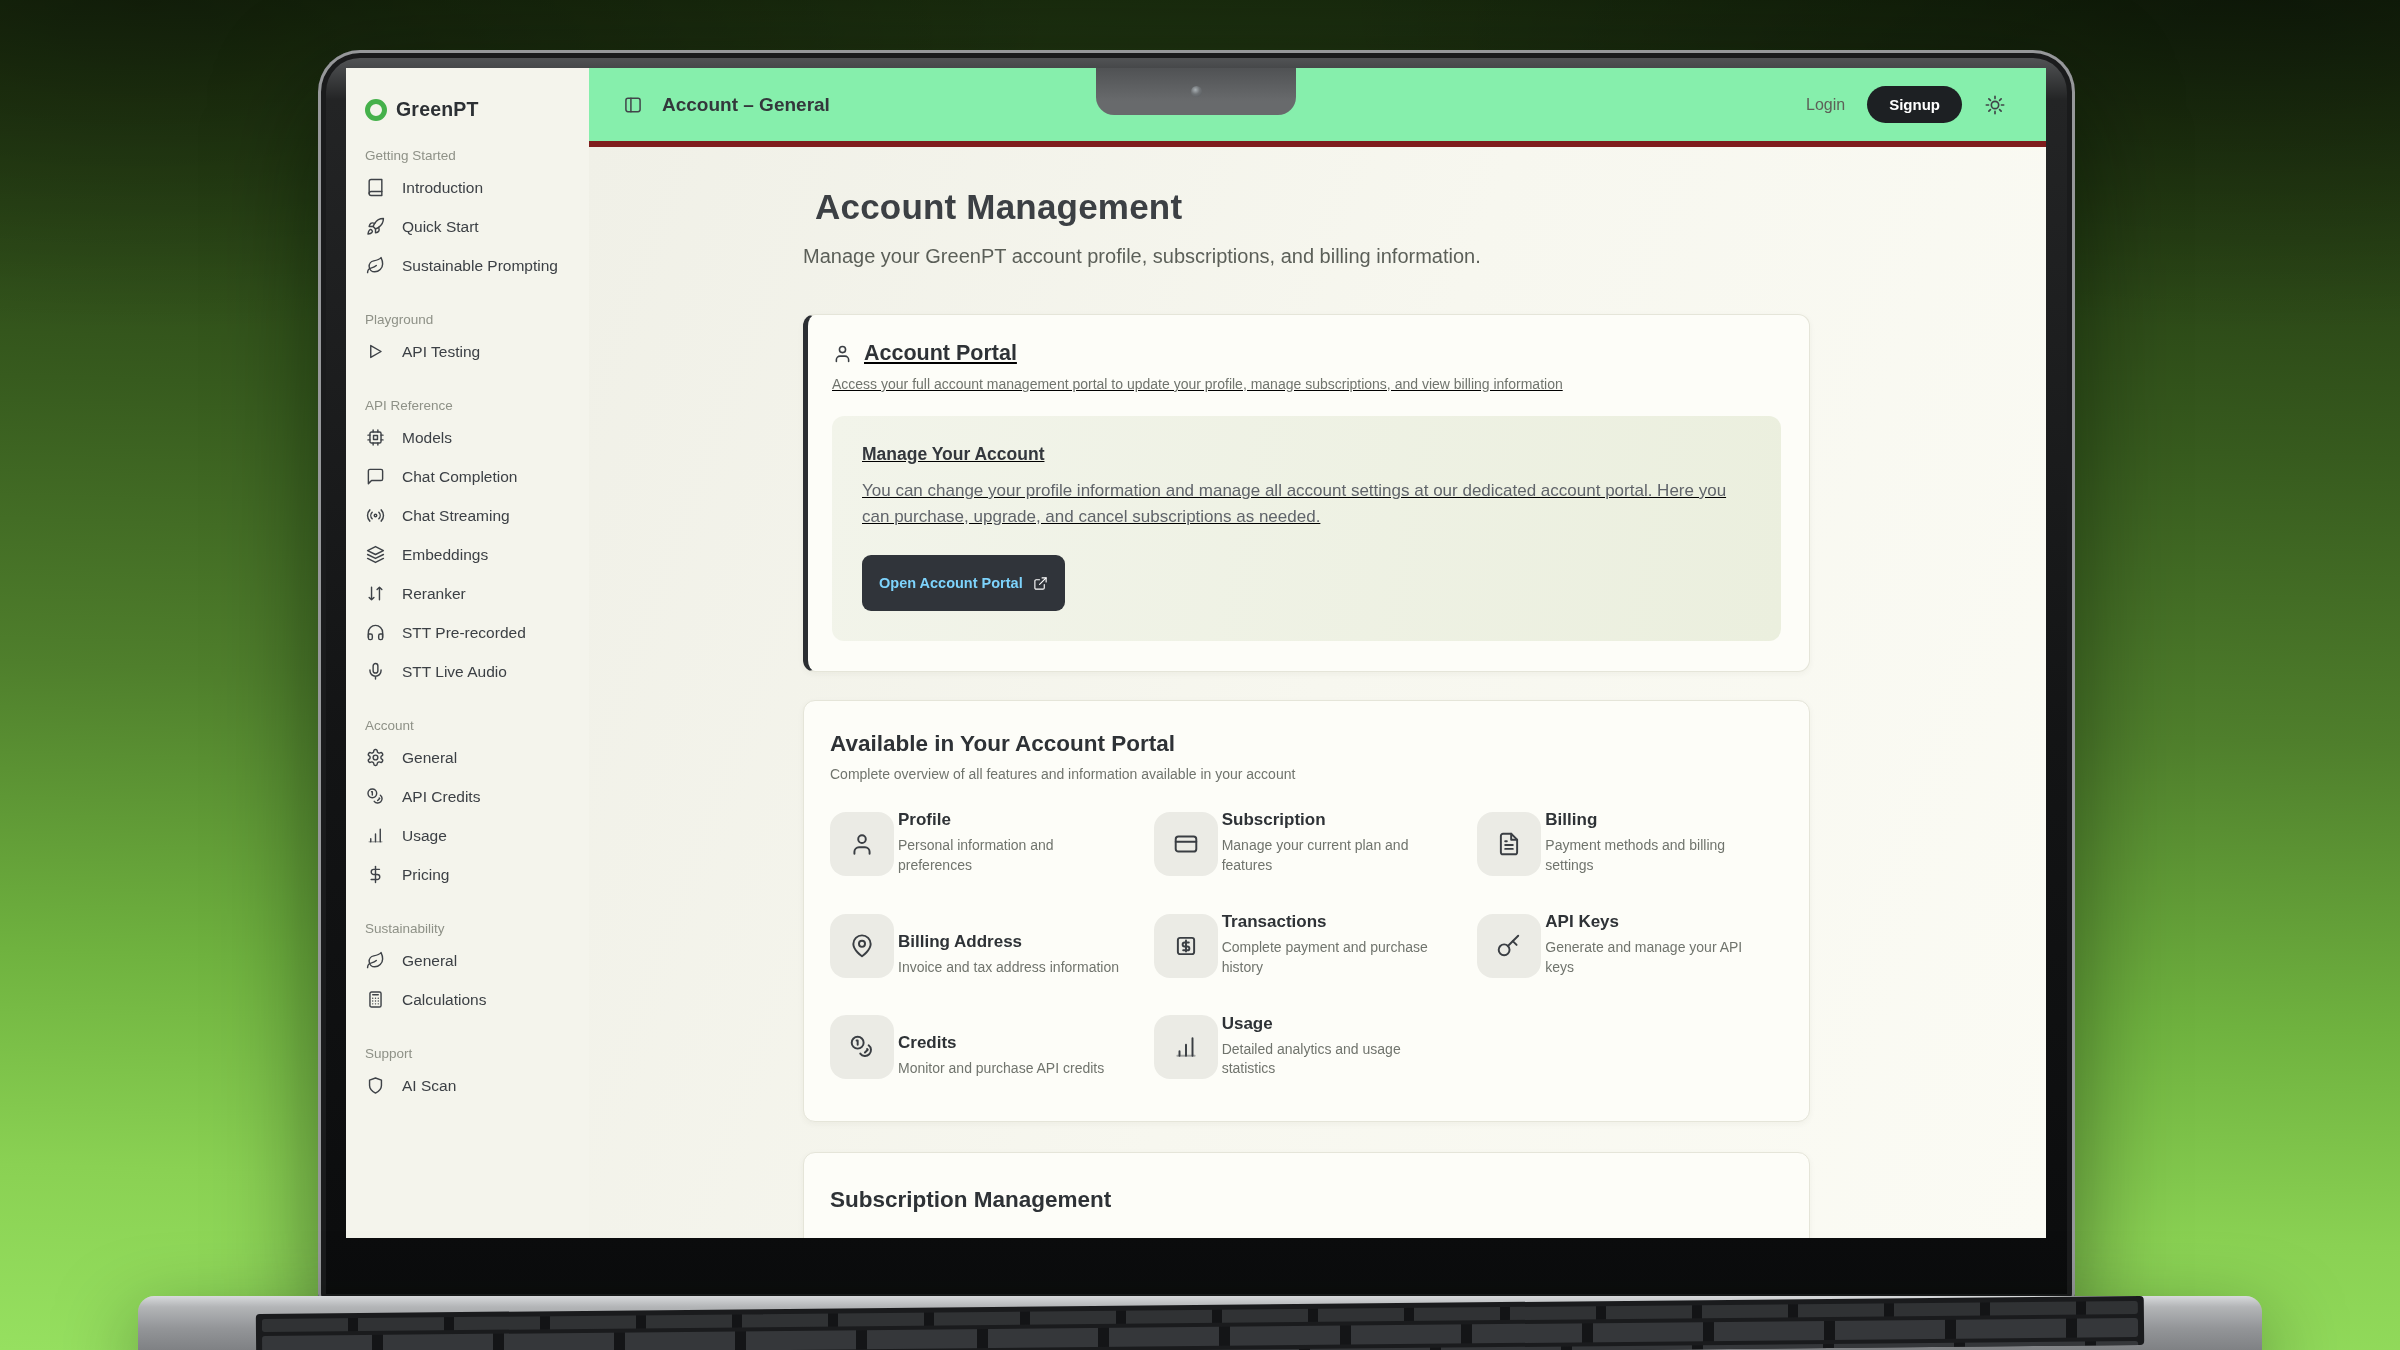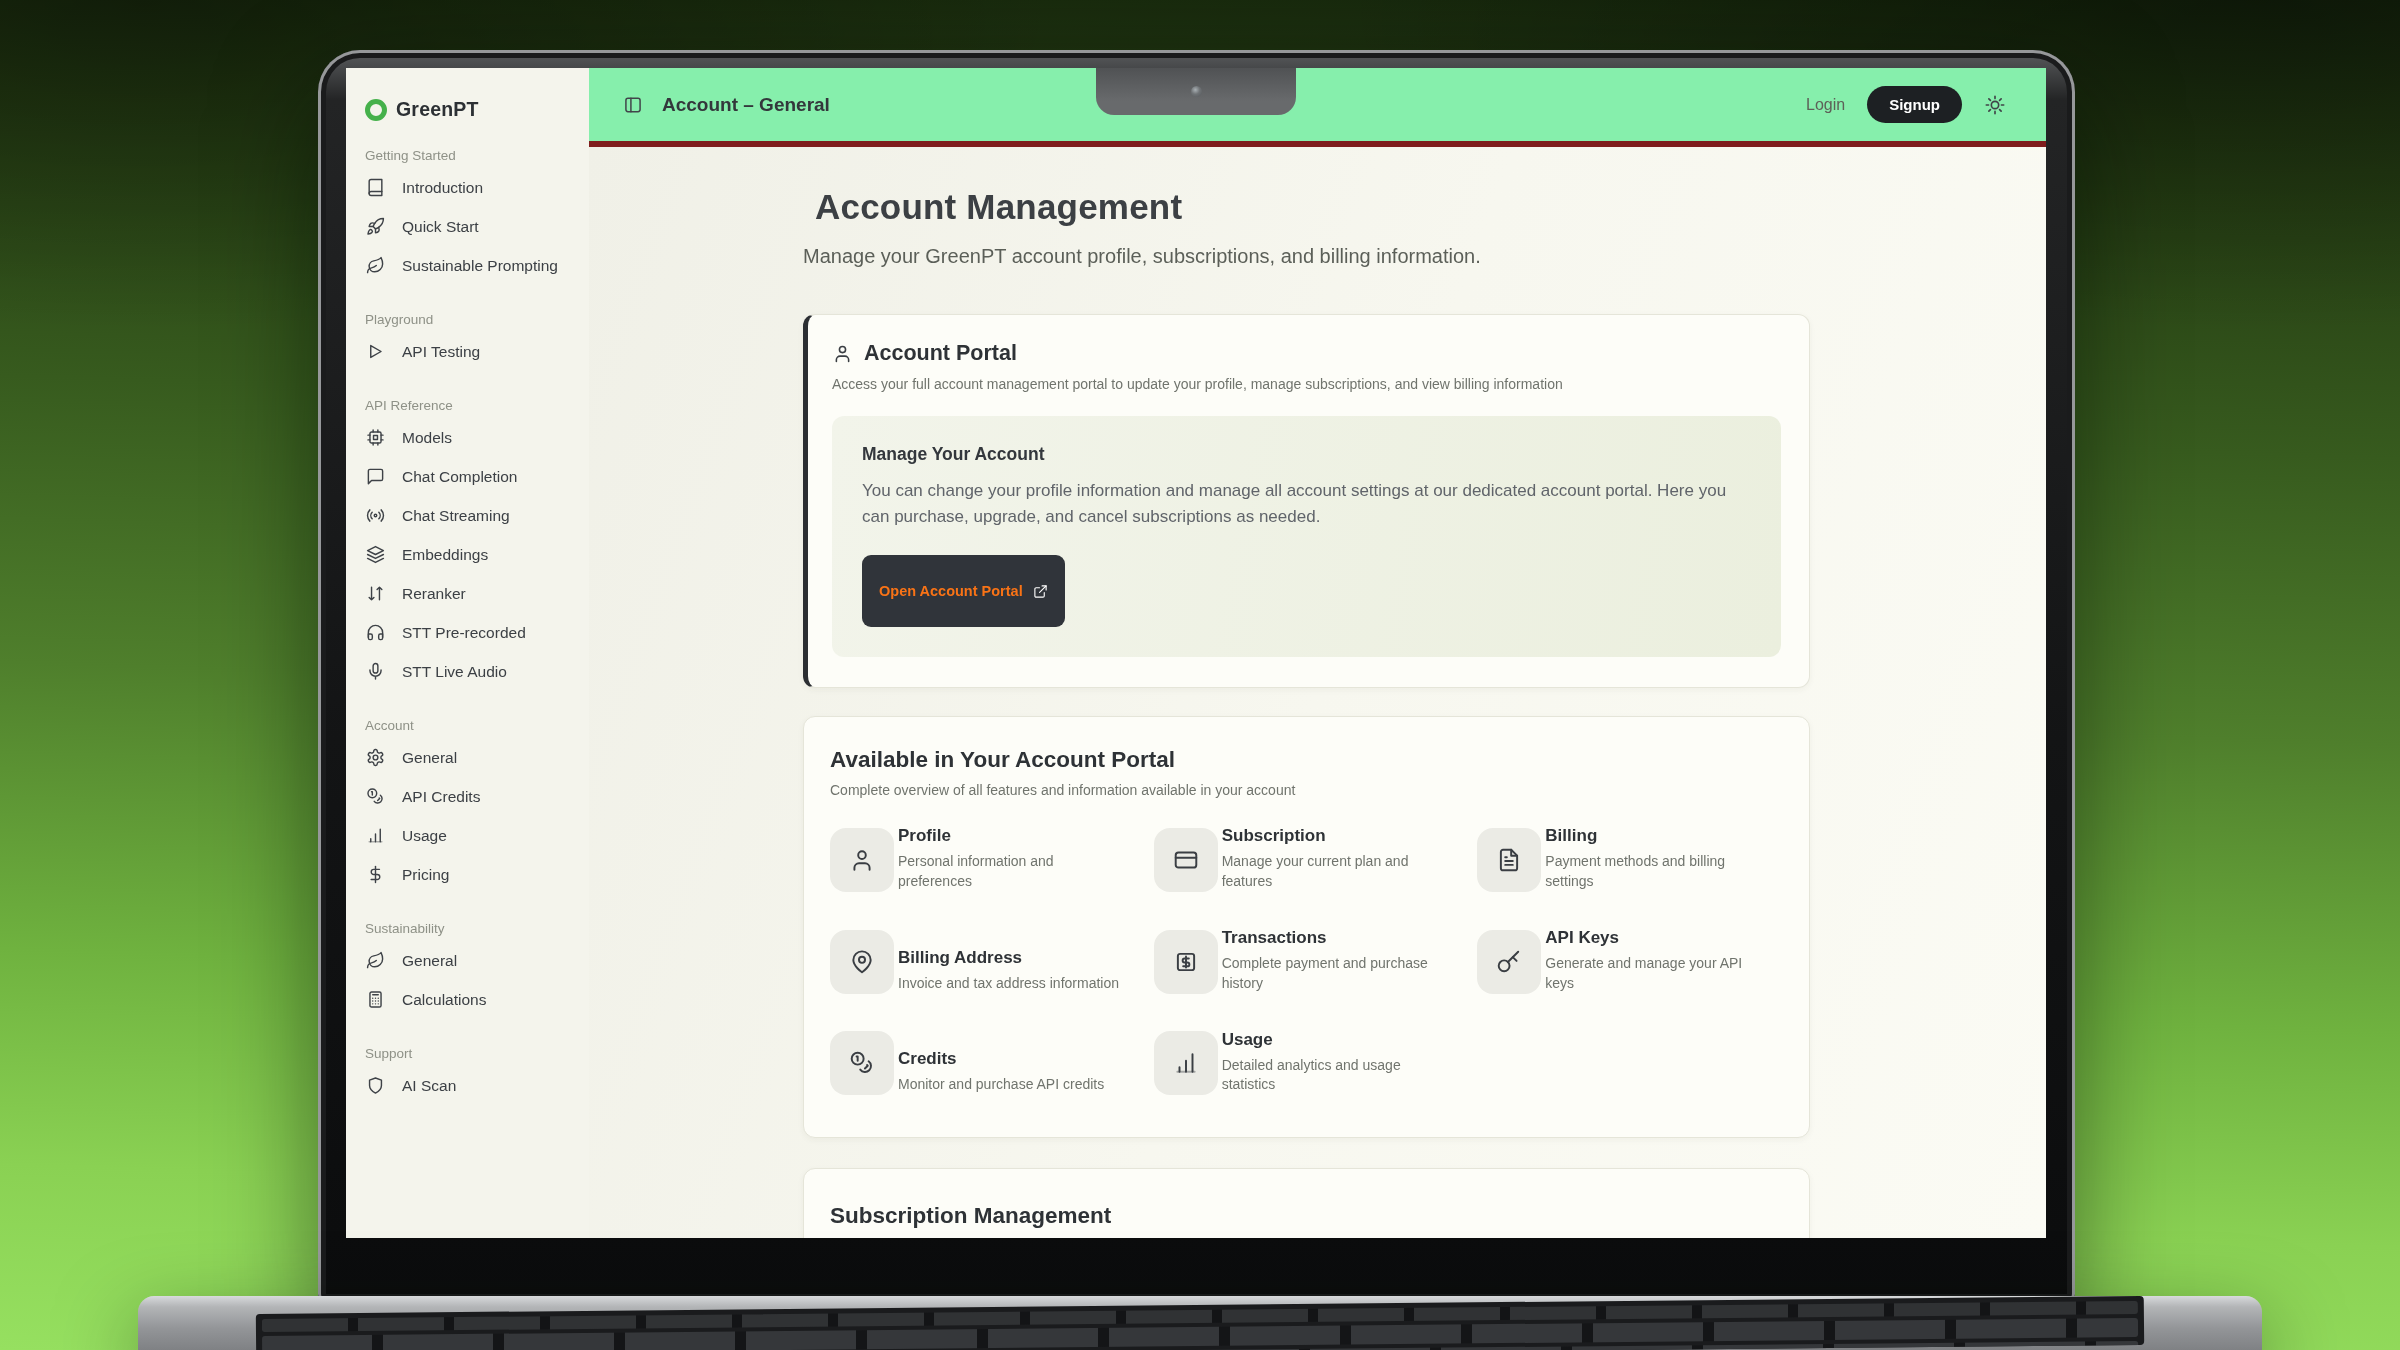--- a/index.html
+++ b/index.html
@@ -51,32 +51,32 @@
     font:700 15px "Liberation Sans","DejaVu Sans",sans-serif;padding:10px 22px;border-radius:21px;}
   .sun{width:22px;height:22px;color:#3f4347;cursor:pointer;}
   
   .main{position:absolute;left:243px;right:0;top:79px;bottom:0;overflow:hidden;
     background:linear-gradient(110deg,#f0f0e7 0%,#f7f7ef 50%,#fbfbf4 100%);}
   .content{margin-left:214px;width:1007px;}
   h1{margin:40px 12px 0;font-size:35px;font-weight:700;color:#3c4044;letter-spacing:.2px;}
   .subtitle{margin:18px 0 0;font-size:20px;color:#5b5f58;}
   .card{background:#fdfdf8;border:1px solid #e5e5d9;border-radius:12px;box-sizing:border-box;
     box-shadow:0 2px 6px rgba(60,60,40,.05);}
-  .portal-card{margin-top:46px;border-left:5px solid #2b2e32;padding:26px 28px 30px 24px;}
+  .portal-card{margin-top:46px;border-left:5px solid #2b2e32;padding:26px 28px 30px 24px;text-decoration:underline;}
   .card-title-row{display:flex;align-items:center;gap:11px;}
   .ct-icon{width:21px;height:21px;color:#3a3e43;flex:none;}
   .card-title-row h3{margin:0;font-size:21.5px;font-weight:700;color:#2e3236;}
   .card-desc{margin:10px 0 0;font-size:14px;color:#70746d;}
   .inner-card{margin-top:24px;border-radius:12px;padding:28px 30px 30px;
     background:linear-gradient(100deg,#f2f4ea 0%,#ebefde 100%);}
   .inner-card h4{margin:0;font-size:17.5px;font-weight:700;color:#33373c;}
   .inner-body{margin:13px 0 0;font-size:17px;line-height:1.5;color:#60646a;max-width:880px;}
   .portal-btn{margin-top:26px;display:inline-flex;align-items:center;gap:10px;border:none;cursor:pointer;
-    background:#30343a;color:#f97316;font:700 14.5px "Liberation Sans","DejaVu Sans",sans-serif;
-    padding:28px 17px;border-radius:9px;}
+    background:#30343a;color:#7dd3fc;font:700 14.5px "Liberation Sans","DejaVu Sans",sans-serif;
+    padding:20px 17px;border-radius:9px;}
   .btn-icon{width:15px;height:15px;color:#fff;flex:none;}
   .features-card{margin-top:28px;padding:30px 26px 42px;}
   .fc-title{margin:0;font-size:22.5px;font-weight:700;color:#2e3236;}
   .fc-sub{margin:9px 0 0;font-size:14px;color:#70746d;}
   .features-grid{margin-top:28px;display:grid;grid-template-columns:repeat(3,1fr);gap:36px 18px;}
   .feature{display:flex;align-items:flex-end;gap:4px;}
   .f-icon{flex:none;width:64px;height:64px;border-radius:16px;background:#ebebe5;color:#3a3e43;
     display:flex;align-items:center;justify-content:center;}
   .f-title{margin:0;font-size:17px;font-weight:700;color:#2e3236;}
   .f-desc{margin:6px 0 0;font-size:14px;color:#70746d;line-height:1.42;max-width:225px;}

